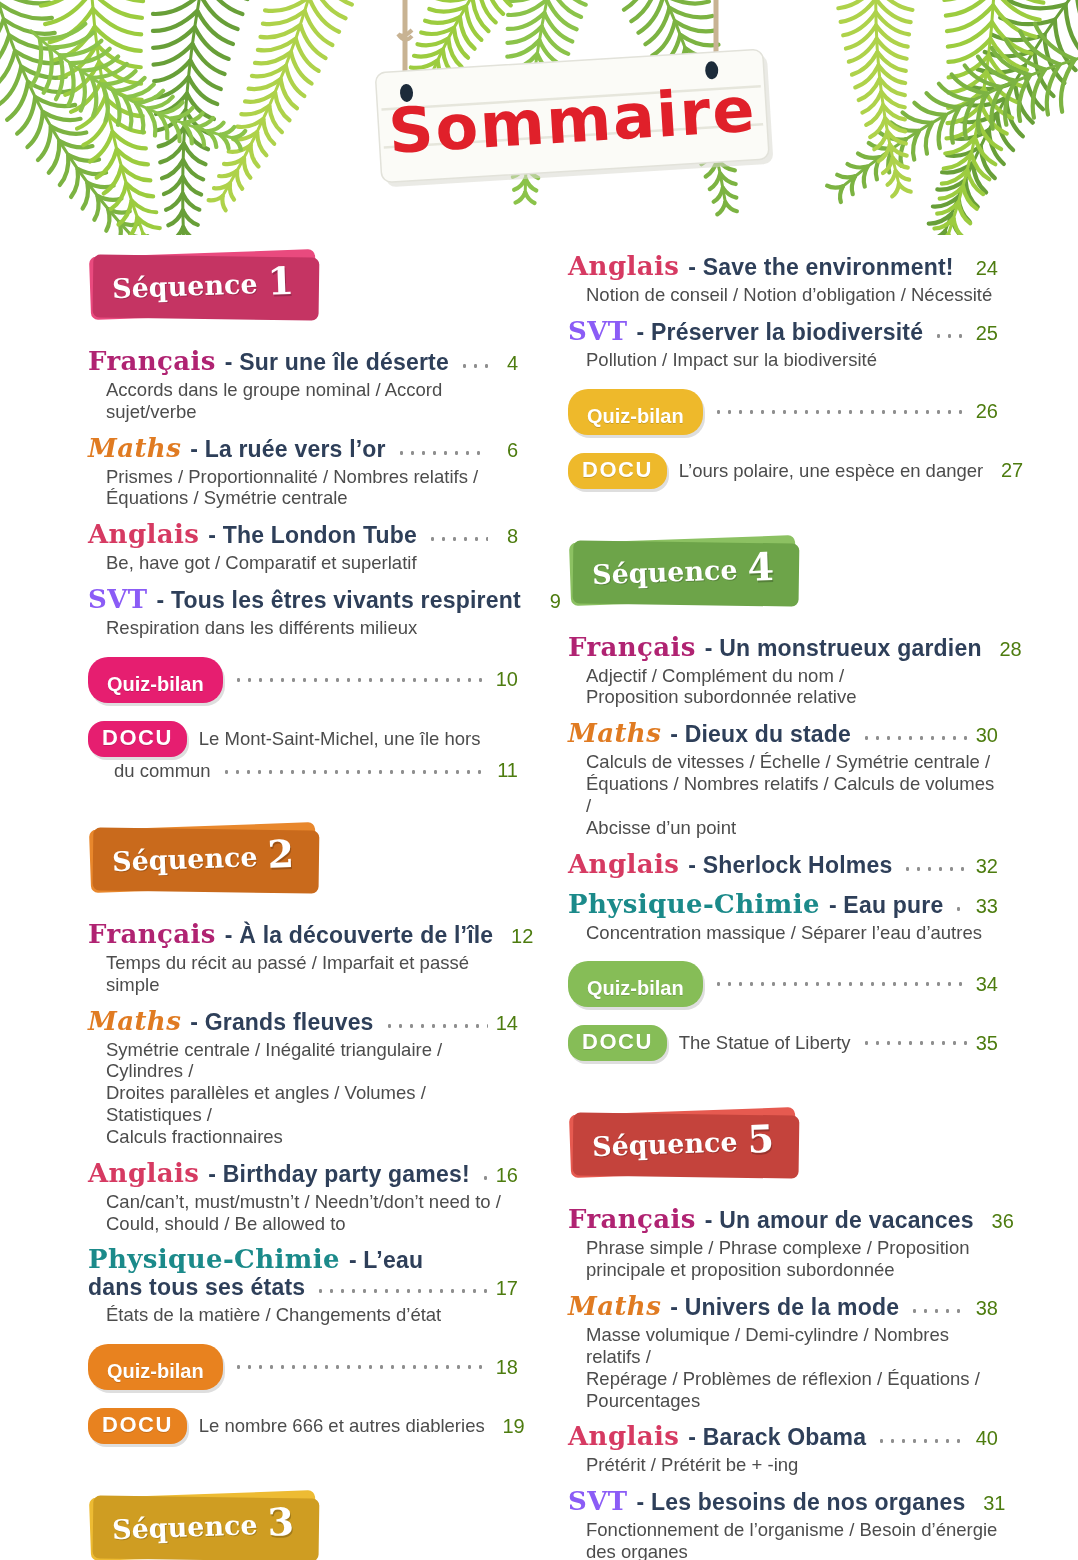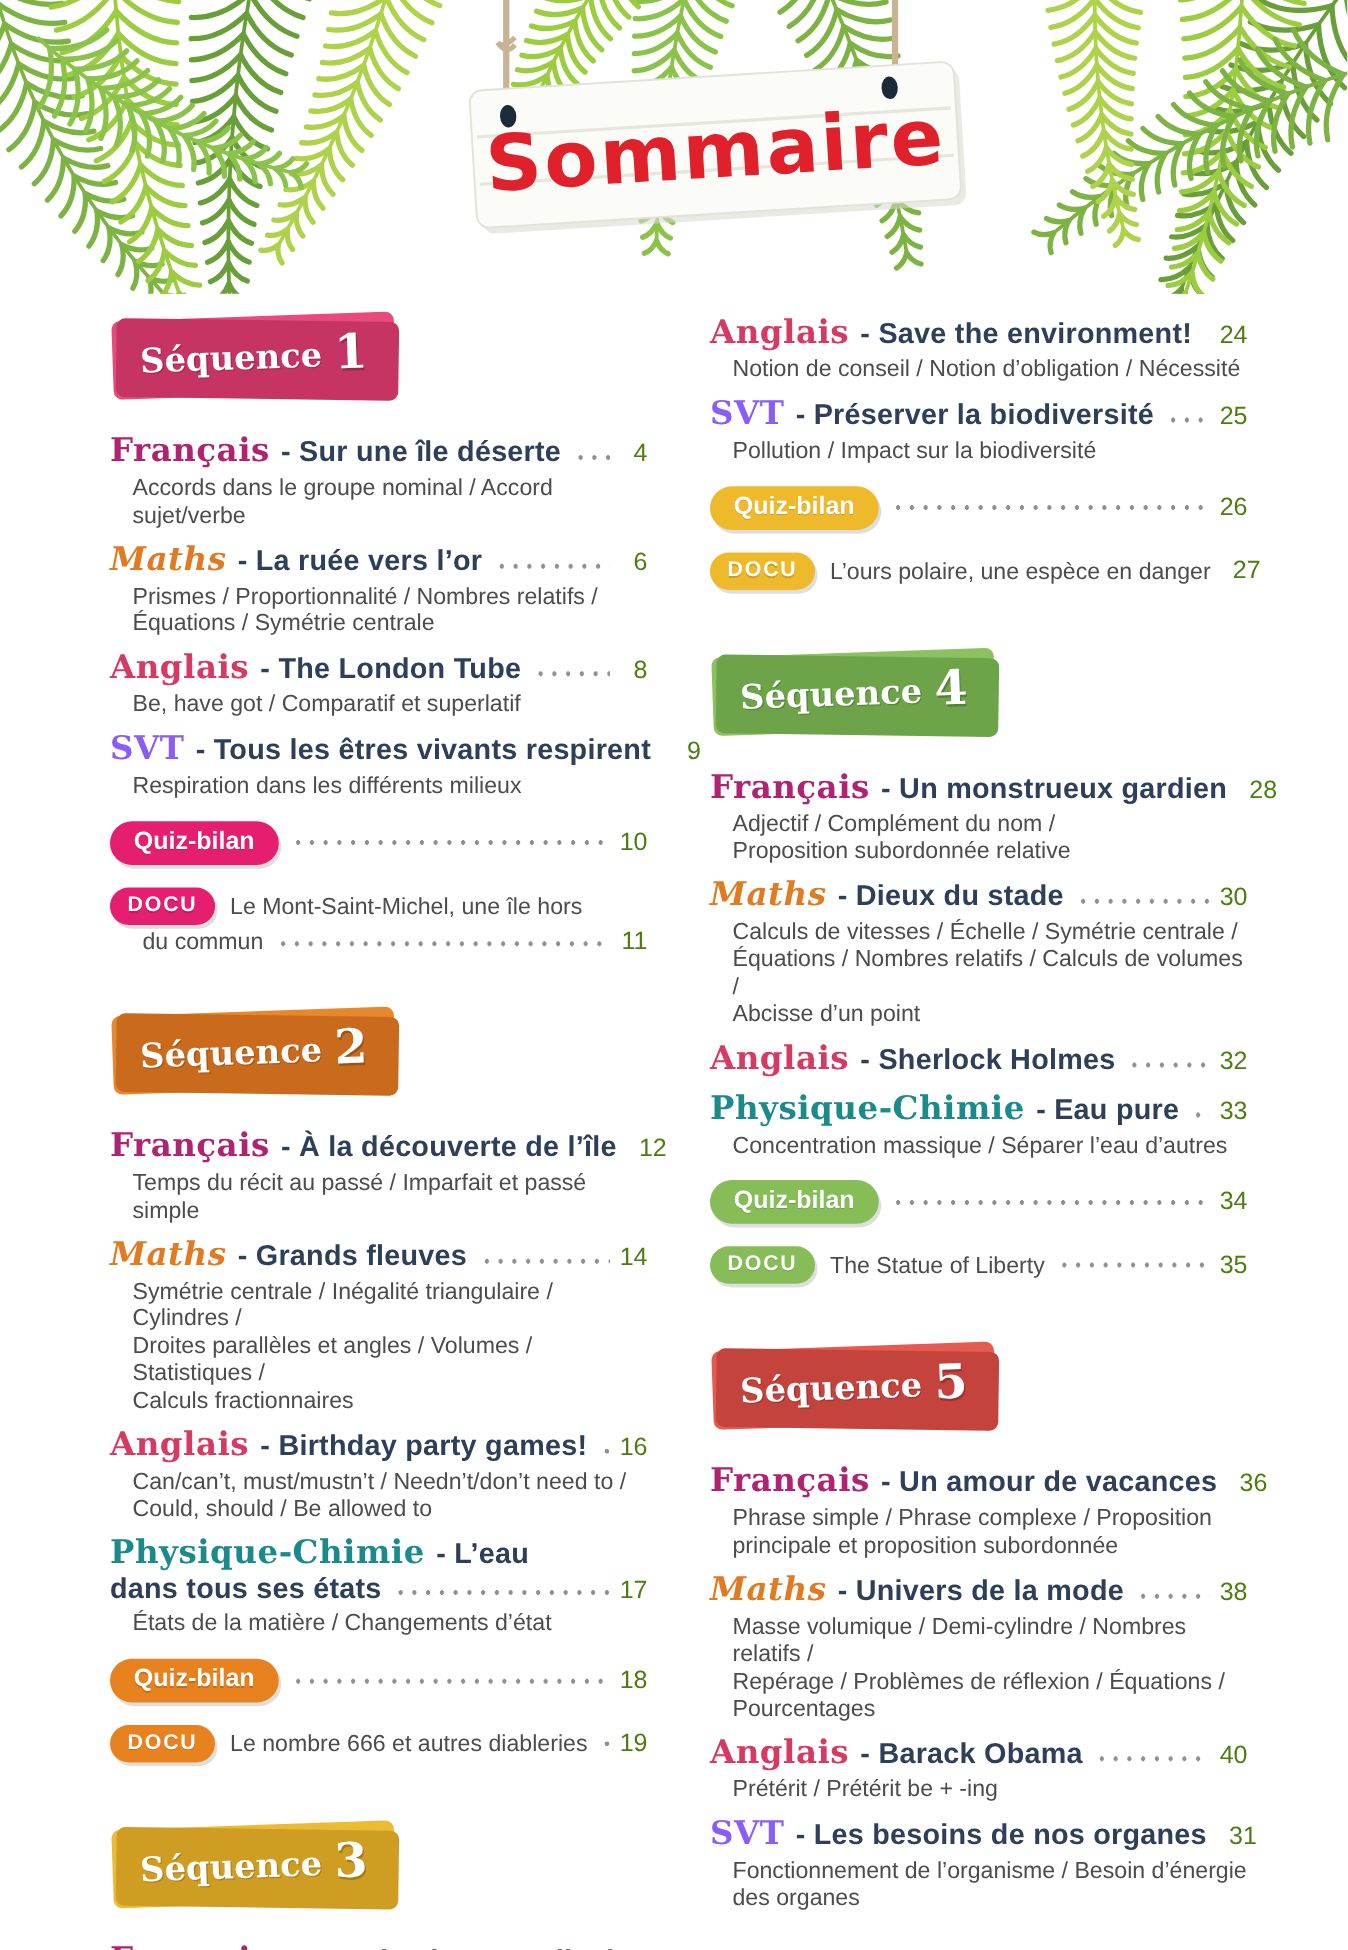--- a/index.html
+++ b/index.html
@@ -30,23 +30,23 @@
   .svt{color:#8b5cf6;} .pc{color:#1b8a8a;}
   .ttl{font:700 23px "Liberation Sans",sans-serif;color:#2e3f59;letter-spacing:.2px;white-space:nowrap;}
   .dots{flex:1 1 20px;height:4px;align-self:flex-end;margin:0 6px 8px 10px;
         background-image:radial-gradient(circle,#8f8f8f 1.7px,transparent 2px);
         background-size:11px 4px;background-repeat:repeat-x;background-position:left center;}
   .pg{font:400 20px "Liberation Sans",sans-serif;color:#4d7c0f;min-width:24px;text-align:right;}
   .det{font:400 18.5px "Liberation Sans",sans-serif;color:#4c4c4c;margin-left:18px;line-height:1.18;}
 
   
   .qrow{display:flex;align-items:center;margin:18px 0 6px 0;}
-  .pill{color:#fff;font:700 20px "Liberation Sans",sans-serif;padding:5px 19px 7px 19px;border-radius:20px;
+  .pill{color:#fff;font:700 20px "Liberation Sans",sans-serif;padding:16px 19px 7px 19px;border-radius:20px;
         white-space:nowrap;box-shadow:2px 3px 0 rgba(0,0,0,.13);text-shadow:0 1px 0 rgba(0,0,0,.15);}
-  .pill.docu{font-size:17px;letter-spacing:1.5px;padding:4px 14px 6px 14px;border-radius:16px;}
+  .pill.docu{font-size:22px;letter-spacing:1.5px;padding:4px 14px 6px 14px;border-radius:16px;}
   .p1{background:#e61e70;} .p2{background:#e8821f;} .p3{background:#eeb92b;}
   .p4{background:#86bd57;}
   .dtext{font:400 18.5px "Liberation Sans",sans-serif;color:#4c4c4c;margin-left:12px;white-space:nowrap;text-align:right;}
   .l2{display:flex;align-items:baseline;margin:2px 0 0 26px;}
   .qrow .dots{align-self:center;margin-bottom:0;}
 </style>
 </head>
 <body>
 
 <div class="header">

